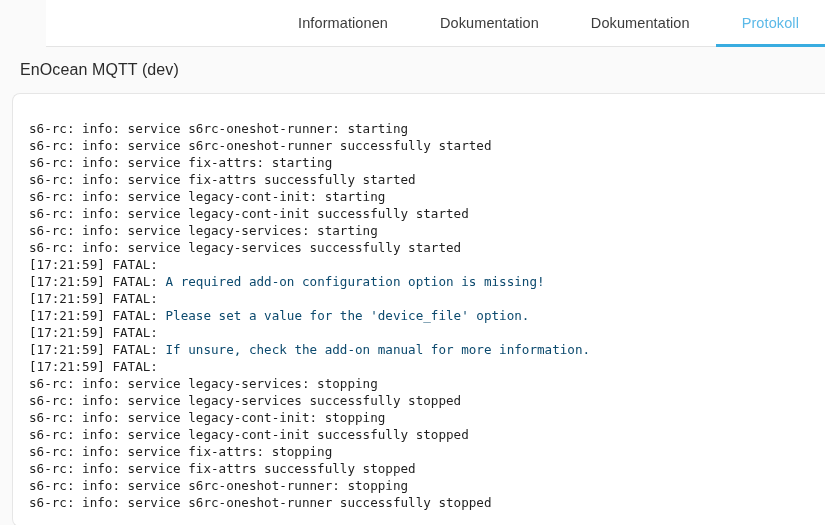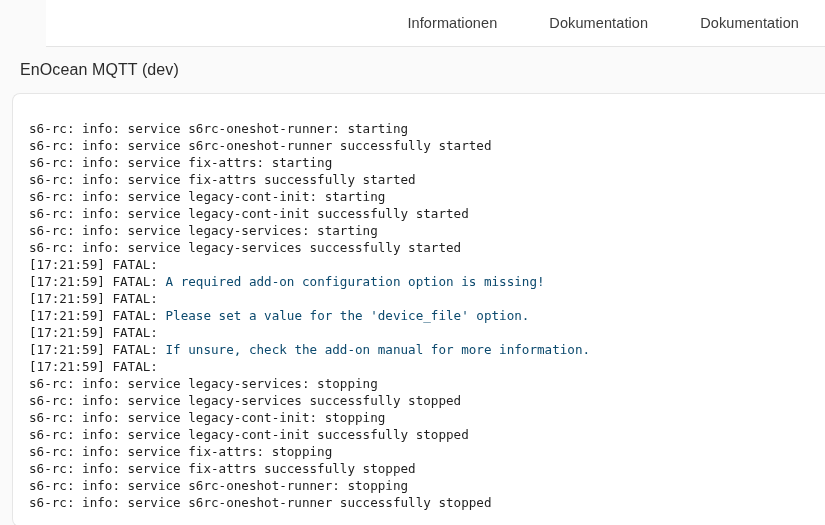--- a/index.html
+++ b/index.html
@@ -103,20 +103,23 @@
   <div class="tabs-group" id="tabs-group" style="display:flex;align-items:stretch;">
       <div class="tab">
         <span>Informationen</span>
       </div>
       <div class="tab">
         <span>Dokumentation</span>
       </div>
       <div class="tab">
         <span>Dokumentation</span>
       </div>
+      <div class="tab active">
+        <span>Protokoll</span>
+      </div>
     </div>
 </div>
 
 <div class="addon-strip">
   <span class="addon-title">EnOcean MQTT (dev)</span>
 </div>
 
 <div class="card-wrap">
   <div class="log-card">
     <div class="log-body" id="log-body"><div class="log-line"><span>s6-rc: info: service s6rc-oneshot-runner: starting</span></div><div class="log-line"><span>s6-rc: info: service s6rc-oneshot-runner successfully started</span></div><div class="log-line"><span>s6-rc: info: service fix-attrs: starting</span></div><div class="log-line"><span>s6-rc: info: service fix-attrs successfully started</span></div><div class="log-line"><span>s6-rc: info: service legacy-cont-init: starting</span></div><div class="log-line"><span>s6-rc: info: service legacy-cont-init successfully started</span></div><div class="log-line"><span>s6-rc: info: service legacy-services: starting</span></div><div class="log-line"><span>s6-rc: info: service legacy-services successfully started</span></div><div class="log-line"><span>[17:21:59] FATAL: </span></div><div class="log-line"><span>[17:21:59] FATAL: </span><span class="log-msg-error">A required add-on configuration option is missing!</span></div><div class="log-line"><span>[17:21:59] FATAL: </span></div><div class="log-line"><span>[17:21:59] FATAL: </span><span class="log-msg-error">Please set a value for the 'device_file' option.</span></div><div class="log-line"><span>[17:21:59] FATAL: </span></div><div class="log-line"><span>[17:21:59] FATAL: </span><span class="log-msg-error">If unsure, check the add-on manual for more information.</span></div><div class="log-line"><span>[17:21:59] FATAL: </span></div><div class="log-line"><span>s6-rc: info: service legacy-services: stopping</span></div><div class="log-line"><span>s6-rc: info: service legacy-services successfully stopped</span></div><div class="log-line"><span>s6-rc: info: service legacy-cont-init: stopping</span></div><div class="log-line"><span>s6-rc: info: service legacy-cont-init successfully stopped</span></div><div class="log-line"><span>s6-rc: info: service fix-attrs: stopping</span></div><div class="log-line"><span>s6-rc: info: service fix-attrs successfully stopped</span></div><div class="log-line"><span>s6-rc: info: service s6rc-oneshot-runner: stopping</span></div><div class="log-line"><span>s6-rc: info: service s6rc-oneshot-runner successfully stopped</span></div></div>

